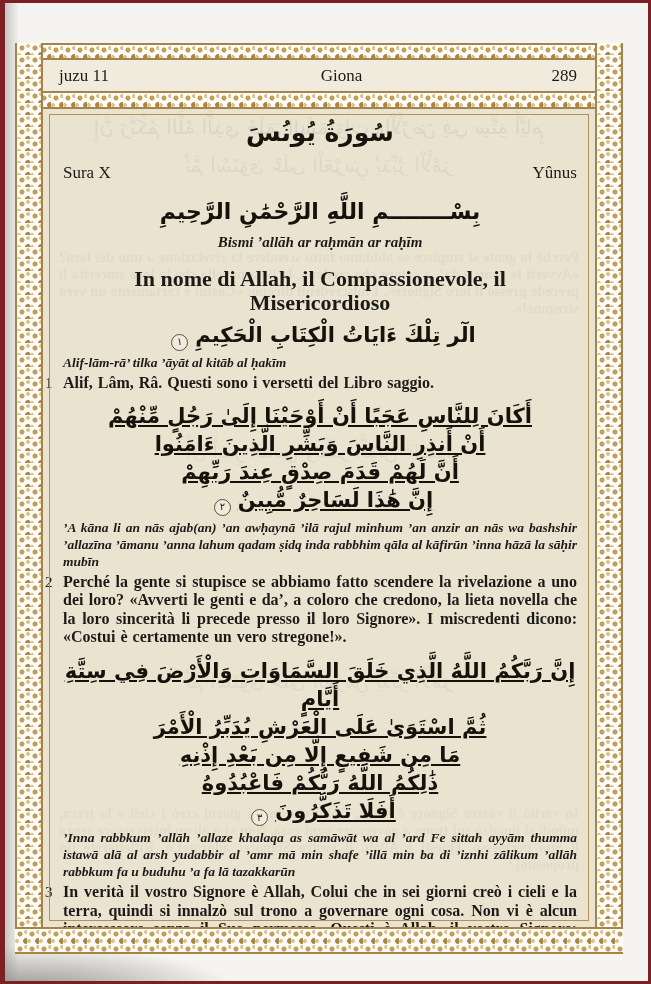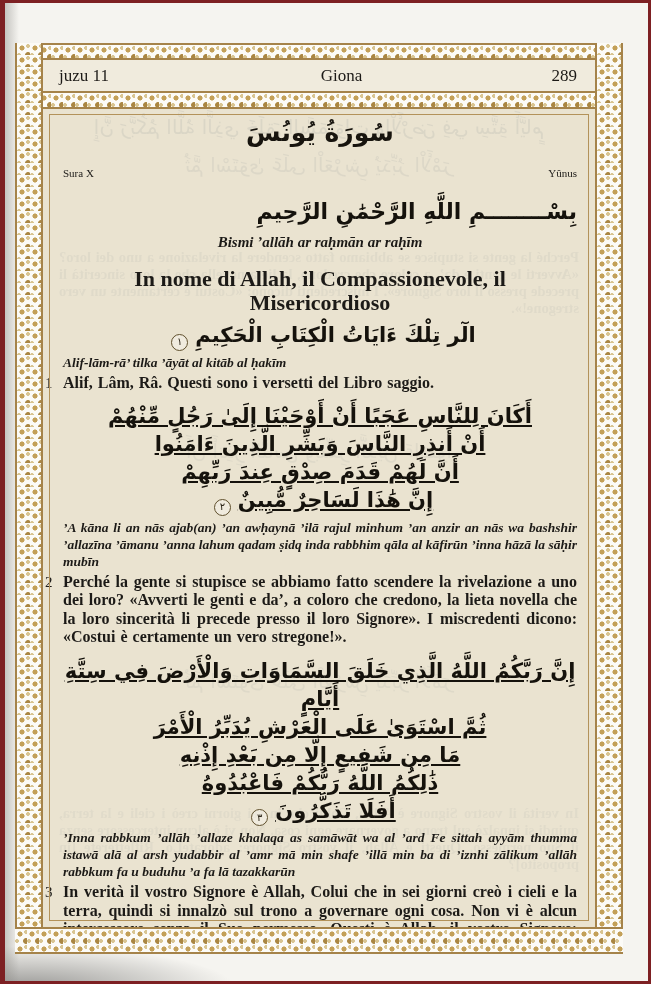--- a/index.html
+++ b/index.html
@@ -80,26 +80,26 @@
 
   .callig{
     text-align:center;margin-top:8px;
     font-family:"DejaVu Sans",sans-serif;font-weight:700;font-size:25px;
     line-height:32px;color:#17140e;
   }
   .sura-row{
     display:flex;justify-content:space-between;align-items:baseline;
     margin-top:2px;line-height:28px;
   }
-  .sura-row .side{font-size:11px;}
+  .sura-row .side{font-size:17px;}
   .sura-row .main{font-size:22px;font-weight:bold;letter-spacing:.5px;}
   .sura-row .right{padding-top:8px;}
 
   .basmala{
-    margin-top:9px;
+    text-align:center;margin-top:9px;
     font-family:"DejaVu Sans",sans-serif;font-weight:700;font-size:22px;
     line-height:32px;color:#15120c;
   }
   .center-translit{
     text-align:center;margin-top:5px;
     font-weight:bold;font-style:italic;font-size:15px;line-height:18px;
   }
   .center-translation{
     text-align:center;margin-top:16px;
     font-weight:bold;font-size:22px;line-height:24px;

